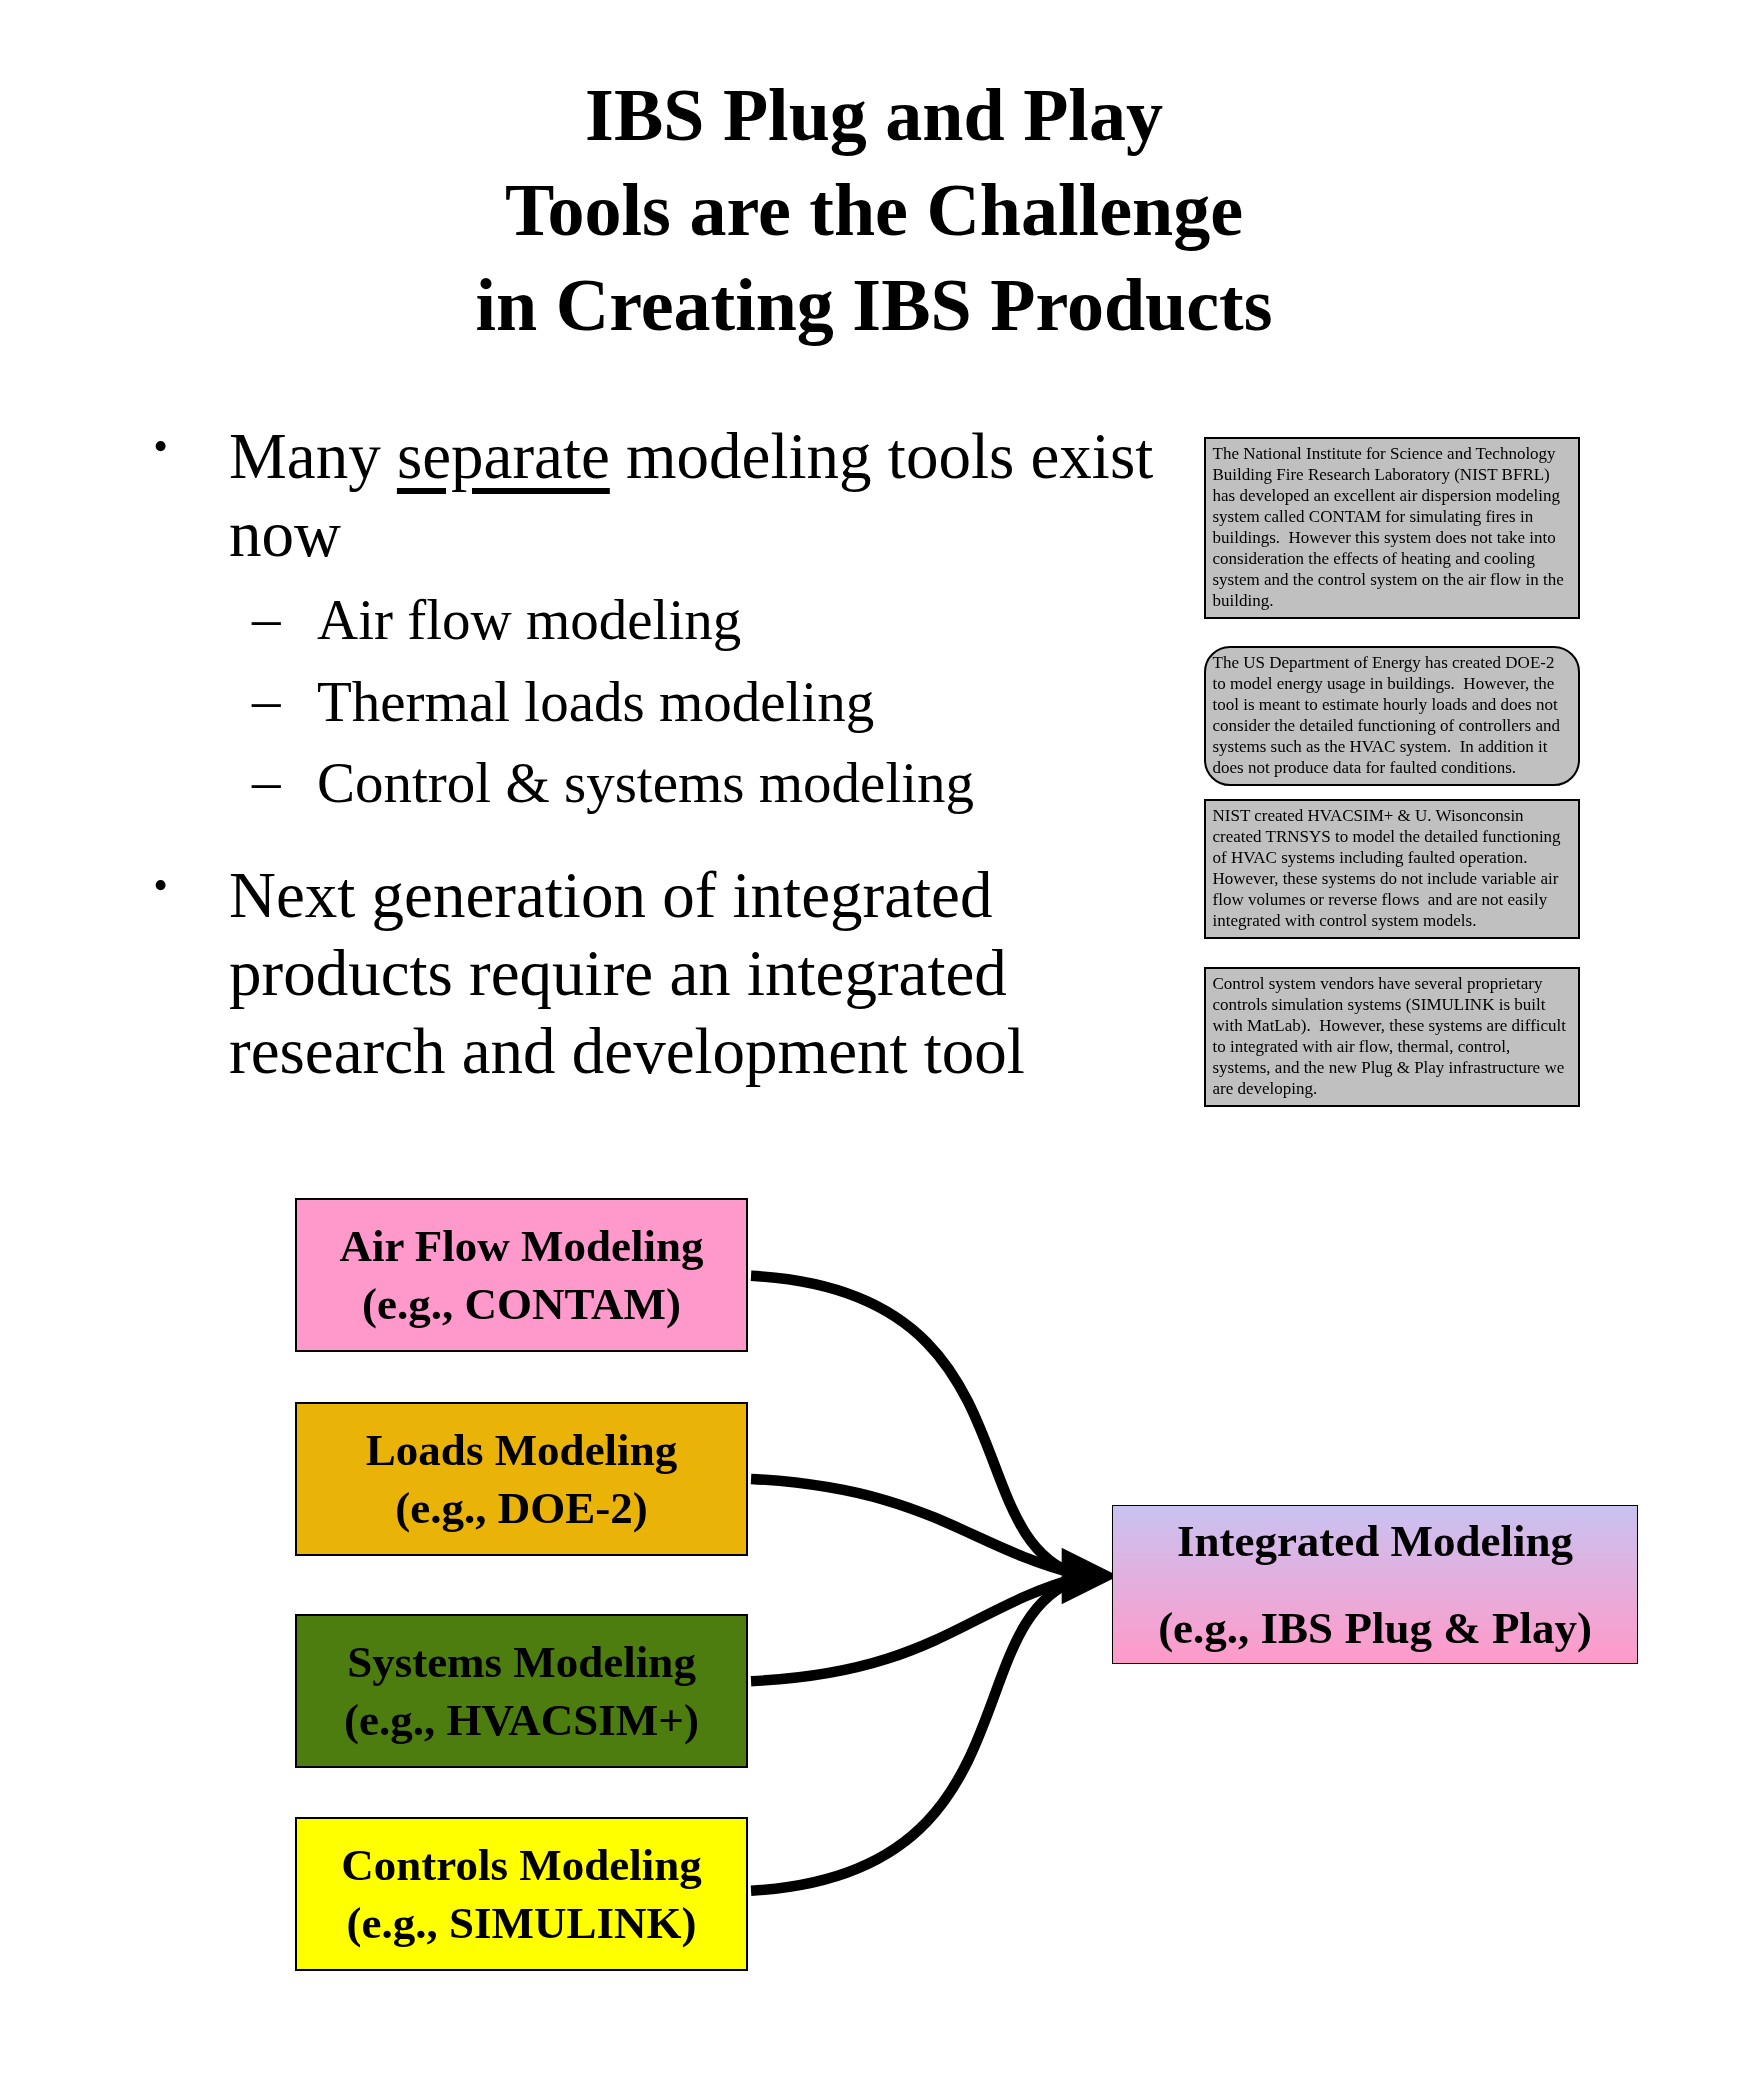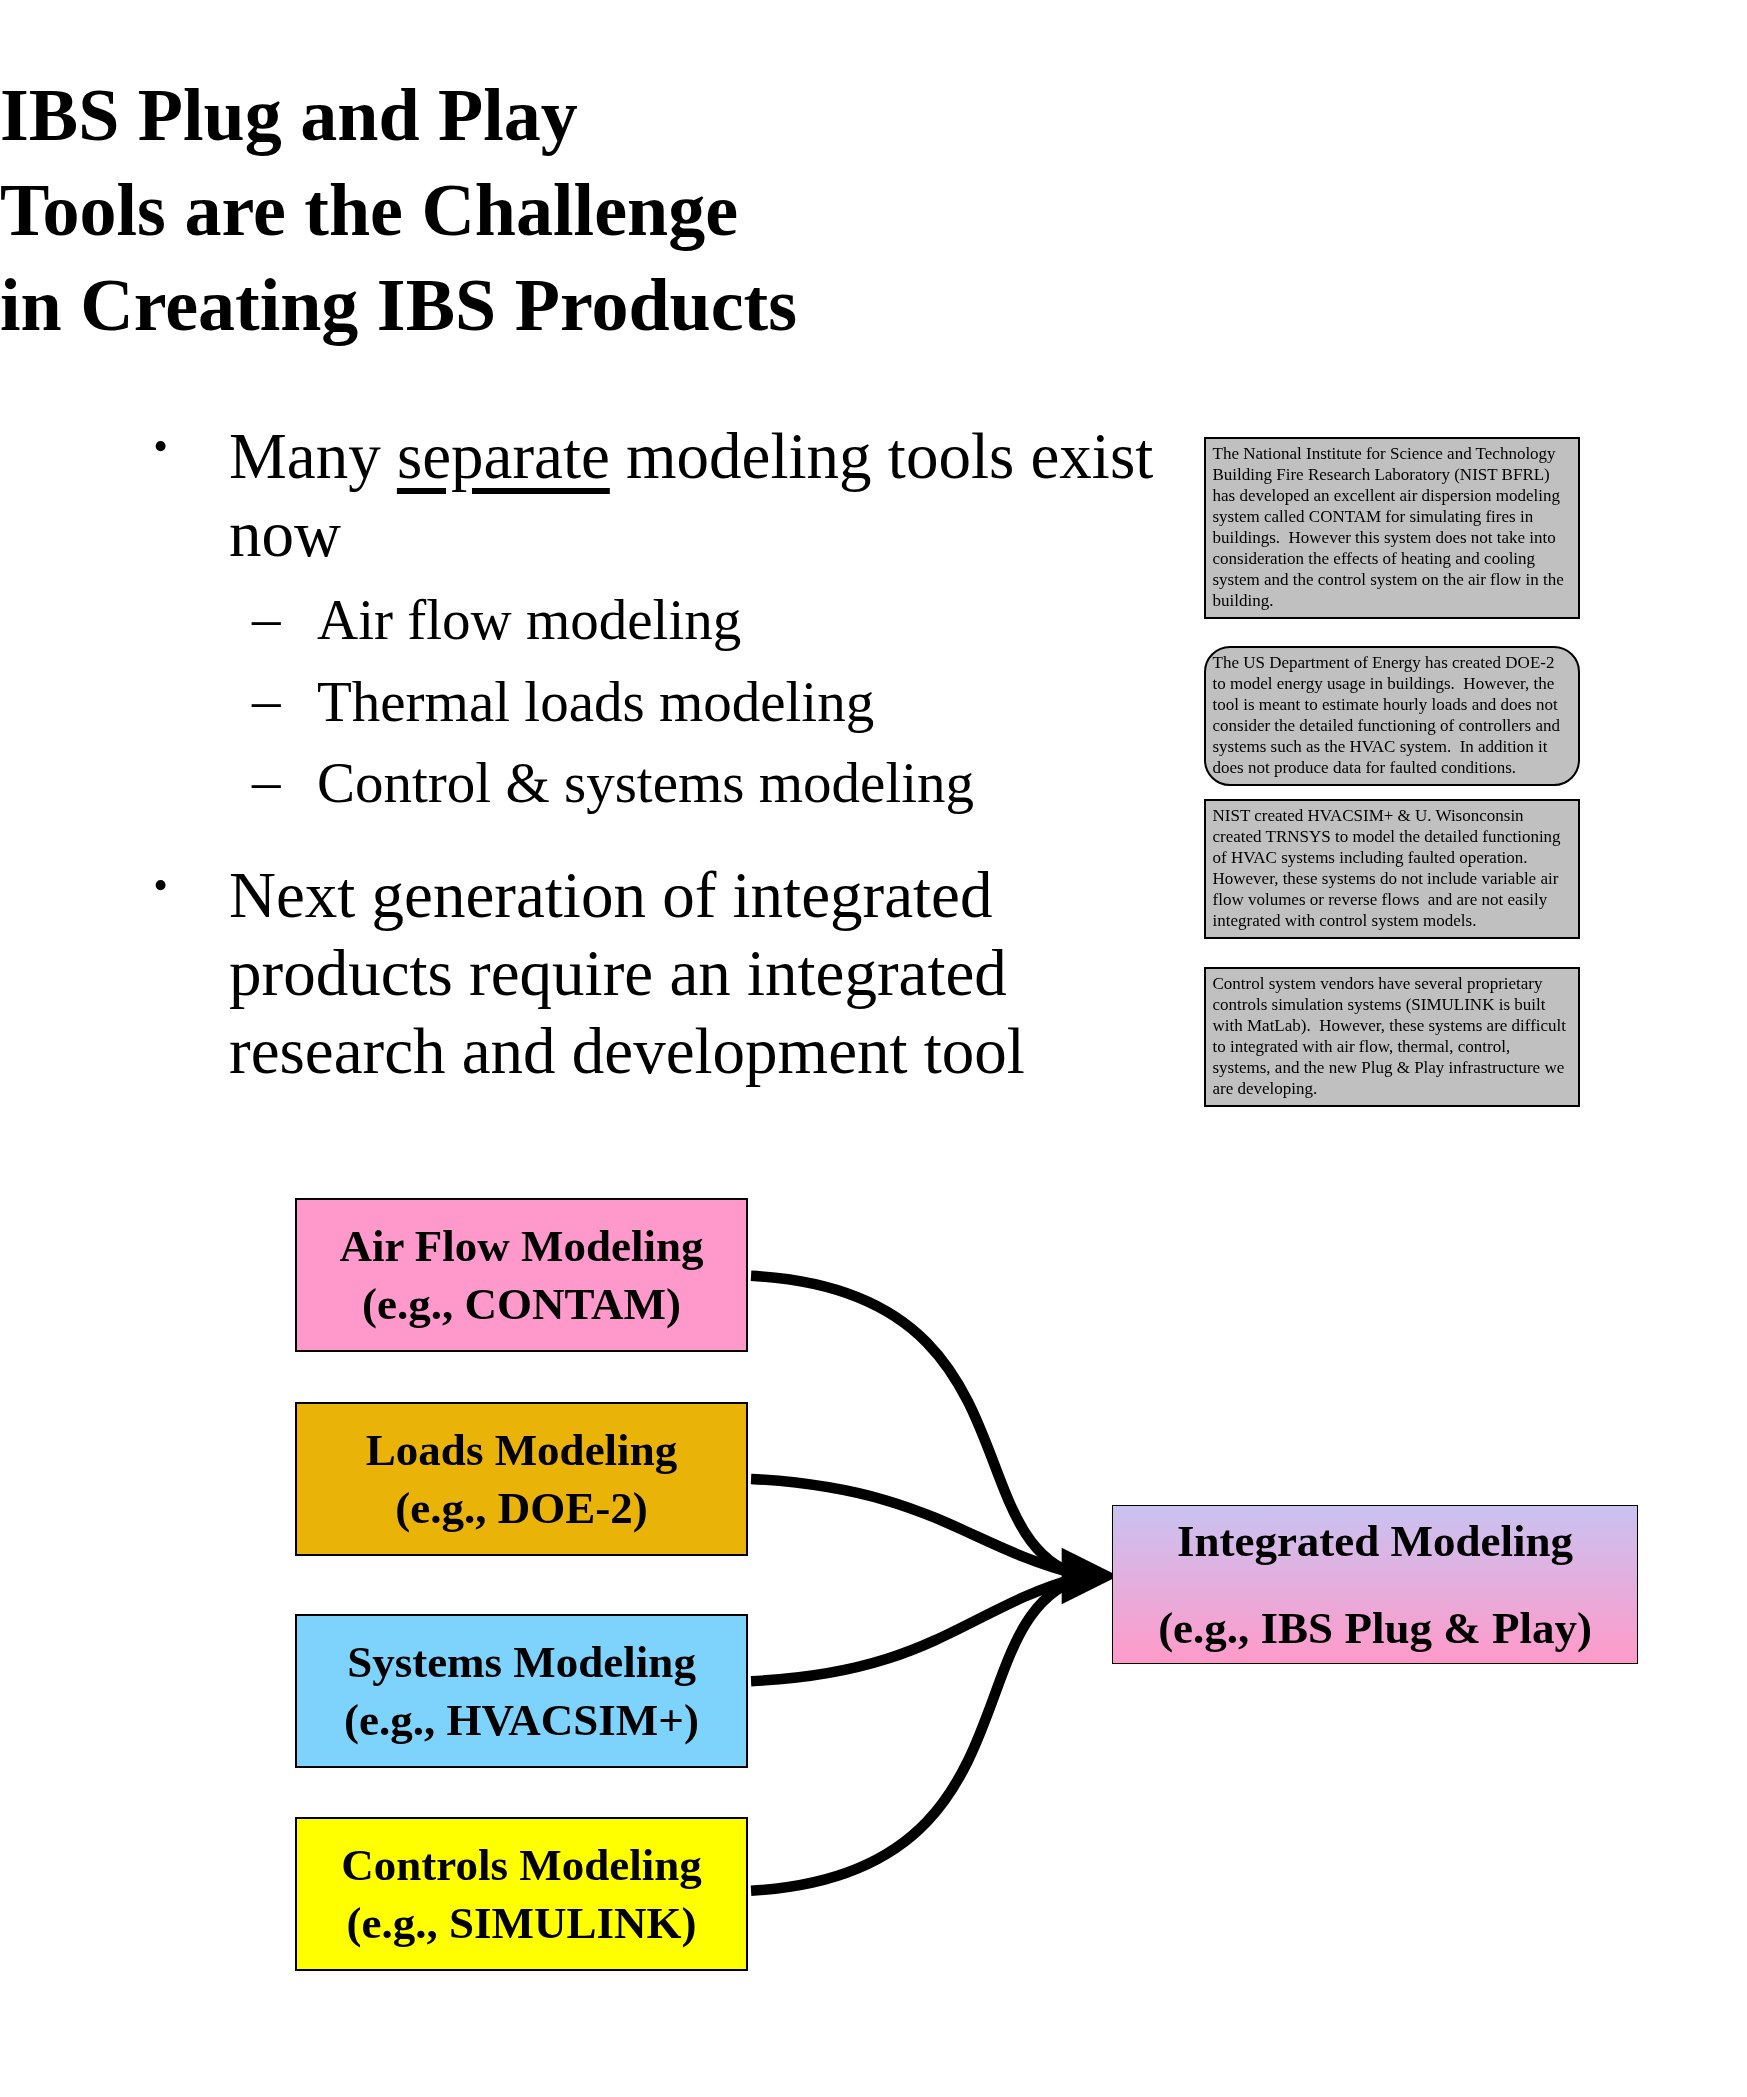--- a/index.html
+++ b/index.html
@@ -7,21 +7,21 @@
     position:relative;
     width:1748px;height:2097px;
     background:#ffffff;
     font-family:"Liberation Serif","DejaVu Serif",serif;
     color:#000000;
     overflow:hidden;
   }
   
   .title{
     position:absolute;top:68px;left:0;width:1748px;
-    text-align:left;font-weight:bold;
+    text-align:center;font-weight:bold;
     font-size:74px;line-height:95px;
   }
   
   .bullet-block{position:absolute;font-size:65px;line-height:78px;}
   .bullet-row{position:relative;padding-left:79px;}
   .bullet-marker{
     position:absolute;left:3.2px;top:8px;
     font-size:42px;line-height:42px;
   }
   .underlined{
@@ -115,21 +115,21 @@
   </svg>
 
   <div class="dbox" style="top: 1198px; background-color: rgb(255, 153, 204);">
     <div>Air Flow Modeling</div>
     <div>(e.g., CONTAM)</div>
   </div>
   <div class="dbox" style="top: 1402px; background-color: #eab308;">
     <div>Loads Modeling</div>
     <div>(e.g., DOE-2)</div>
   </div>
-  <div class="dbox" style="top: 1614px; background-color: #7dd3fc;">
+  <div class="dbox" style="top: 1614px; background-color: #4d7c0f;">
     <div>Systems Modeling</div>
     <div>(e.g., HVACSIM+)</div>
   </div>
   <div class="dbox" style="top: 1817px; background-color: rgb(255, 255, 0);">
     <div>Controls Modeling</div>
     <div>(e.g., SIMULINK)</div>
   </div>
 
   <div class="target-box" style="background: linear-gradient(rgb(201, 194, 241), rgb(255, 154, 201));">
     <div>Integrated Modeling</div>

